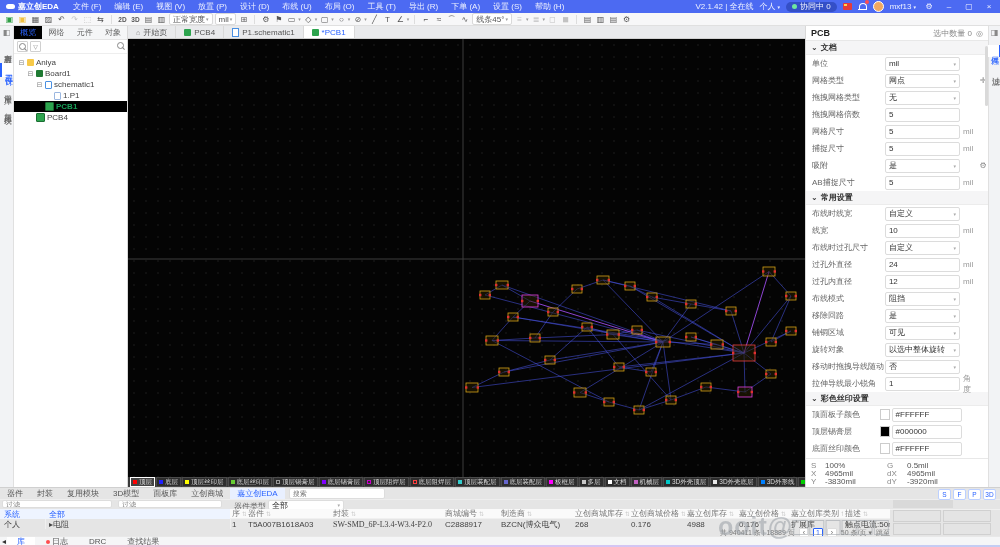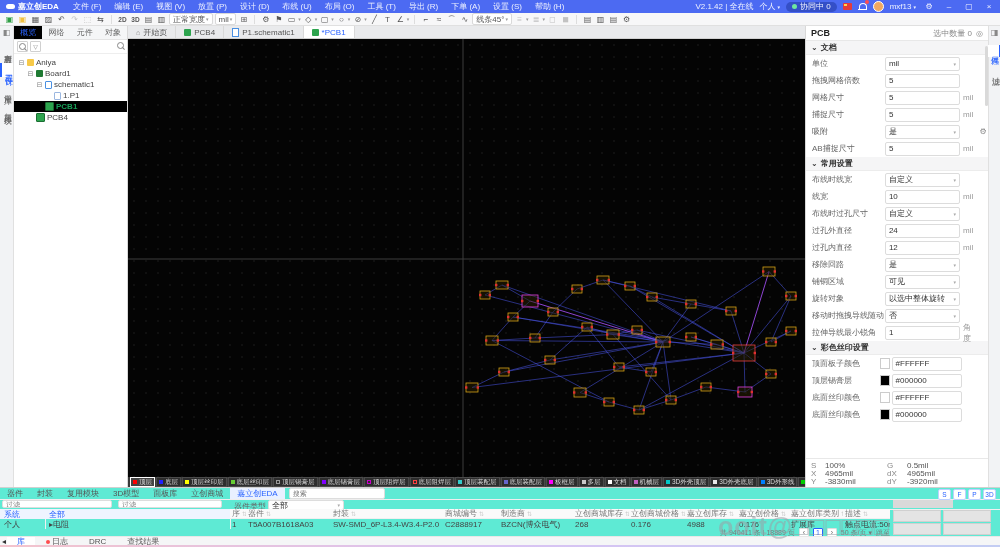--- a/index.html
+++ b/index.html
@@ -105,21 +105,21 @@
   .pfield .car{margin-left:auto;color:#aaa;font-size:5px;}
   .punit{width:16px;color:#999;padding-left:3px;}
   .pgut{width:10px;color:#888;text-align:center;}
   .swatch{width:9px;height:9px;border:1px solid #ccc;margin-right:2px;display:inline-block;}
   #rp-coords{position:absolute;left:0;bottom:0;width:100%;border-top:1px solid #e8e8e8;background:#fff;padding:2px 5px;box-sizing:border-box;}
   .crow{display:flex;height:8px;align-items:center;color:#555;}
   .crow span:nth-child(1){width:14px;color:#888;}
   .crow span:nth-child(2){width:62px;}
   .crow span:nth-child(3){width:20px;color:#888;}
   
-  #dock{position:absolute;left:0;top:487px;width:1000px;height:58px;background:#5eead4;border-top:1px solid #d0d0d0;box-sizing:border-box;}
+  #dock{position:absolute;left:0;top:487px;width:1000px;height:58px;background:#e5e5e5;border-top:1px solid #d0d0d0;box-sizing:border-box;}
   #dk-r1{position:absolute;left:0;top:0;width:100%;height:11px;display:flex;align-items:center;border-bottom:1px solid #eee;}
   .libtab{padding:0 7px;color:#555;cursor:default;}
   .libtab.active{color:#2962ff;background:#e9f0ff;height:100%;display:flex;align-items:center;}
   #dk-search{width:88px;height:9px;border:1px solid #ddd;border-radius:2px;font-size:7px;padding:0 3px;margin-left:4px;color:#333;}
   #dk-btns{margin-left:auto;display:flex;gap:4px;align-items:center;padding-right:110px;}
   .dk-btn{border:1px solid #bcd0ff;color:#2962ff;border-radius:2px;padding:0 4px;height:9px;display:flex;align-items:center;background:#fff;cursor:default;}
   #dk-toggles{position:absolute;right:4px;top:1px;display:flex;gap:2px;}
   .tgl{width:11px;height:9px;border:1px solid #bcd0ff;color:#2962ff;border-radius:2px;display:flex;align-items:center;justify-content:center;font-size:6.5px;background:#fff;}
   #dk-r2{position:absolute;left:0;top:11px;width:100%;height:10px;border-bottom:1px solid #f0f0f0;}
   .dk-filter{position:absolute;top:1px;height:8px;border:1px solid #ddd;border-radius:2px;font-size:7px;padding:0 3px;color:#555;box-sizing:border-box;background:#fff;}
@@ -610,20 +610,38 @@
         <div class="prow">
           <span class="plabel">单位</span>
           <div class="pfield">
             <span>mil</span>
             <span class="car">▾</span>
           </div>
           <span class="punit"></span>
           <span class="pgut"></span>
         </div>
         <div class="prow">
+          <span class="plabel">网格类型</span>
+          <div class="pfield">
+            <span>网点</span>
+            <span class="car">▾</span>
+          </div>
+          <span class="punit"></span>
+          <span class="pgut">✛</span>
+        </div>
+        <div class="prow">
+          <span class="plabel">拖拽网格类型</span>
+          <div class="pfield">
+            <span>无</span>
+            <span class="car">▾</span>
+          </div>
+          <span class="punit"></span>
+          <span class="pgut"></span>
+        </div>
+        <div class="prow">
           <span class="plabel">拖拽网格倍数</span>
           <div class="pfield">
             <span>5</span>
           </div>
           <span class="punit"></span>
           <span class="pgut"></span>
         </div>
         <div class="prow">
           <span class="plabel">网格尺寸</span>
           <div class="pfield">
@@ -694,20 +712,29 @@
           </div>
           <span class="punit">mil</span>
           <span class="pgut"></span>
         </div>
         <div class="prow">
           <span class="plabel">过孔内直径</span>
           <div class="pfield">
             <span>12</span>
           </div>
           <span class="punit">mil</span>
+          <span class="pgut"></span>
+        </div>
+        <div class="prow">
+          <span class="plabel">布线模式</span>
+          <div class="pfield">
+            <span>阻挡</span>
+            <span class="car">▾</span>
+          </div>
+          <span class="punit"></span>
           <span class="pgut"></span>
         </div>
         <div class="prow">
           <span class="plabel">移除回路</span>
           <div class="pfield">
             <span>是</span>
             <span class="car">▾</span>
           </div>
           <span class="punit"></span>
           <span class="pgut"></span>
@@ -899,21 +926,21 @@
             <span class="sort">⇅</span>
           </span>
           <span class="th" style="width: auto; flex: 1 1 0%;">
             <span>描述</span>
             <span class="sort">⇅</span>
           </span>
         </div>
         <div class="trow">
           <span class="td" style="width: 16px;">1</span>
           <span class="td" style="width: 85px;">T5A007B1618A03</span>
-          <span class="td" style="width: 112px;">SW-SMD_6P-L3.4-W3.4-P2.0</span>
+          <span class="td" style="width: 112px; font-family: Liberation Serif, serif;">SW-SMD_6P-L3.4-W3.4-P2.0</span>
           <span class="td" style="width: 56px;">C2888917</span>
           <span class="td" style="width: 74px;">BZCN(博众电气)</span>
           <span class="td" style="width: 56px;">268</span>
           <span class="td" style="width: 56px;">0.176</span>
           <span class="td" style="width: 52px;">4988</span>
           <span class="td" style="width: 52px;">0.176</span>
           <span class="td" style="width: 54px;">扩展库</span>
           <span class="td" style="width: auto; flex: 1 1 0%;">触点电流:50mA,额定电压(AC)...</span>
         </div>
       </div>

